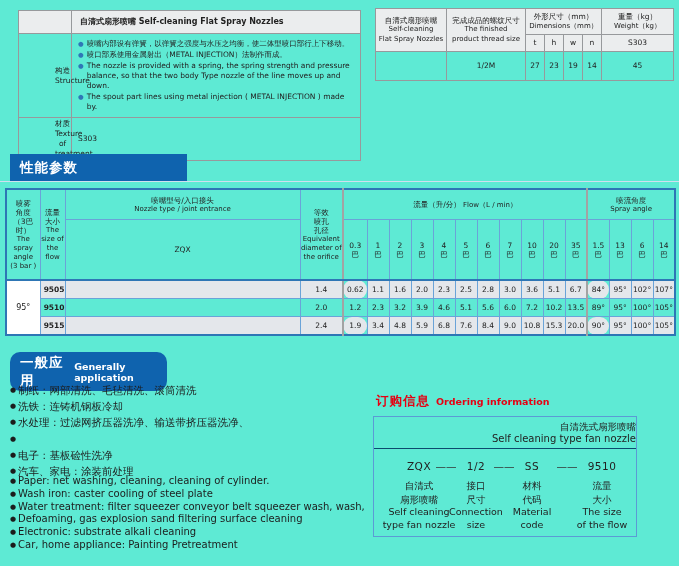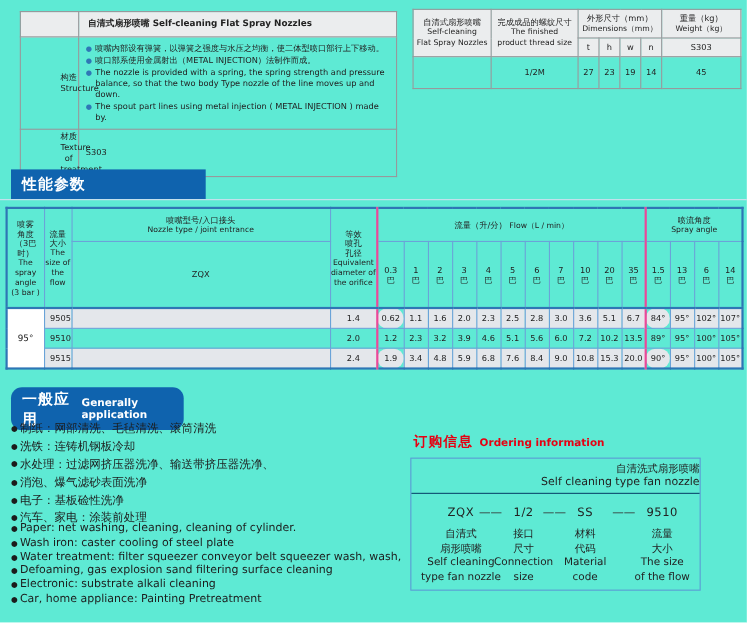--- a/index.html
+++ b/index.html
@@ -33,24 +33,24 @@
   .thinline{position:absolute;left:0;top:181px;width:679px;height:1px;background:#cfe0ef;}
 
   
   table.pt{position:absolute;left:5px;top:188px;width:669px;border-collapse:collapse;table-layout:fixed;border:2px solid #2e76b5;}
   table.pt td{border:1px solid #6aa3d8;text-align:center;vertical-align:middle;font-size:7.5px;line-height:9px;padding:0;}
   .pt .en{font-size:7px;}
   .pt .rA td{height:29px;}
   .pt .rB td{height:59px;}
   .pt .dr td{height:17px;}
   .pt .hsep{border-bottom:2px solid #2e76b5;}
-  .pt .vsep{border-left:2px solid #ec4899;border-radius:10px;}
+  .pt .vsep{border-left:2px solid #a3a3a3;border-radius:10px;}
   .pt .shade{background:#e4e7eb;}
   .pt .white{background:#ffffff;}
-  .pt .model{text-align:right;padding-left:3px;font-weight:normal;}
+  .pt .model{text-align:right;padding-left:3px;font-weight:bold;}
   .pt .blk{display:block;}
 
   
   .apps-cn{position:absolute;left:10px;top:382px;width:360px;}
   .apps-cn .line{display:flex;font-size:10.5px;line-height:16.2px;color:#1c1c1c;}
   .apps-en{position:absolute;left:10px;top:475px;width:375px;}
   .apps-en .line{display:flex;font-size:10px;line-height:12.8px;color:#1c1c1c;}
   .apps-cn .dot,.apps-en .dot{font-size:7px;margin-right:2px;flex:none;line-height:inherit;}
 
   
@@ -370,21 +370,20 @@
     <div class="line">
         <span class="dot">●</span>
         <span>洗铁：连铸机钢板冷却</span>
       </div>
     <div class="line">
         <span class="dot">●</span>
         <span>水处理：过滤网挤压器洗净、输送带挤压器洗净、</span>
       </div>
     <div class="line">
         <span class="dot">●</span>
-        <span>消泡、爆气滤砂表面洗净</span>
       </div>
     <div class="line">
         <span class="dot">●</span>
         <span>电子：基板硷性洗净</span>
       </div>
     <div class="line">
         <span class="dot">●</span>
         <span>汽车、家电：涂装前处理</span>
       </div>
   </div>

